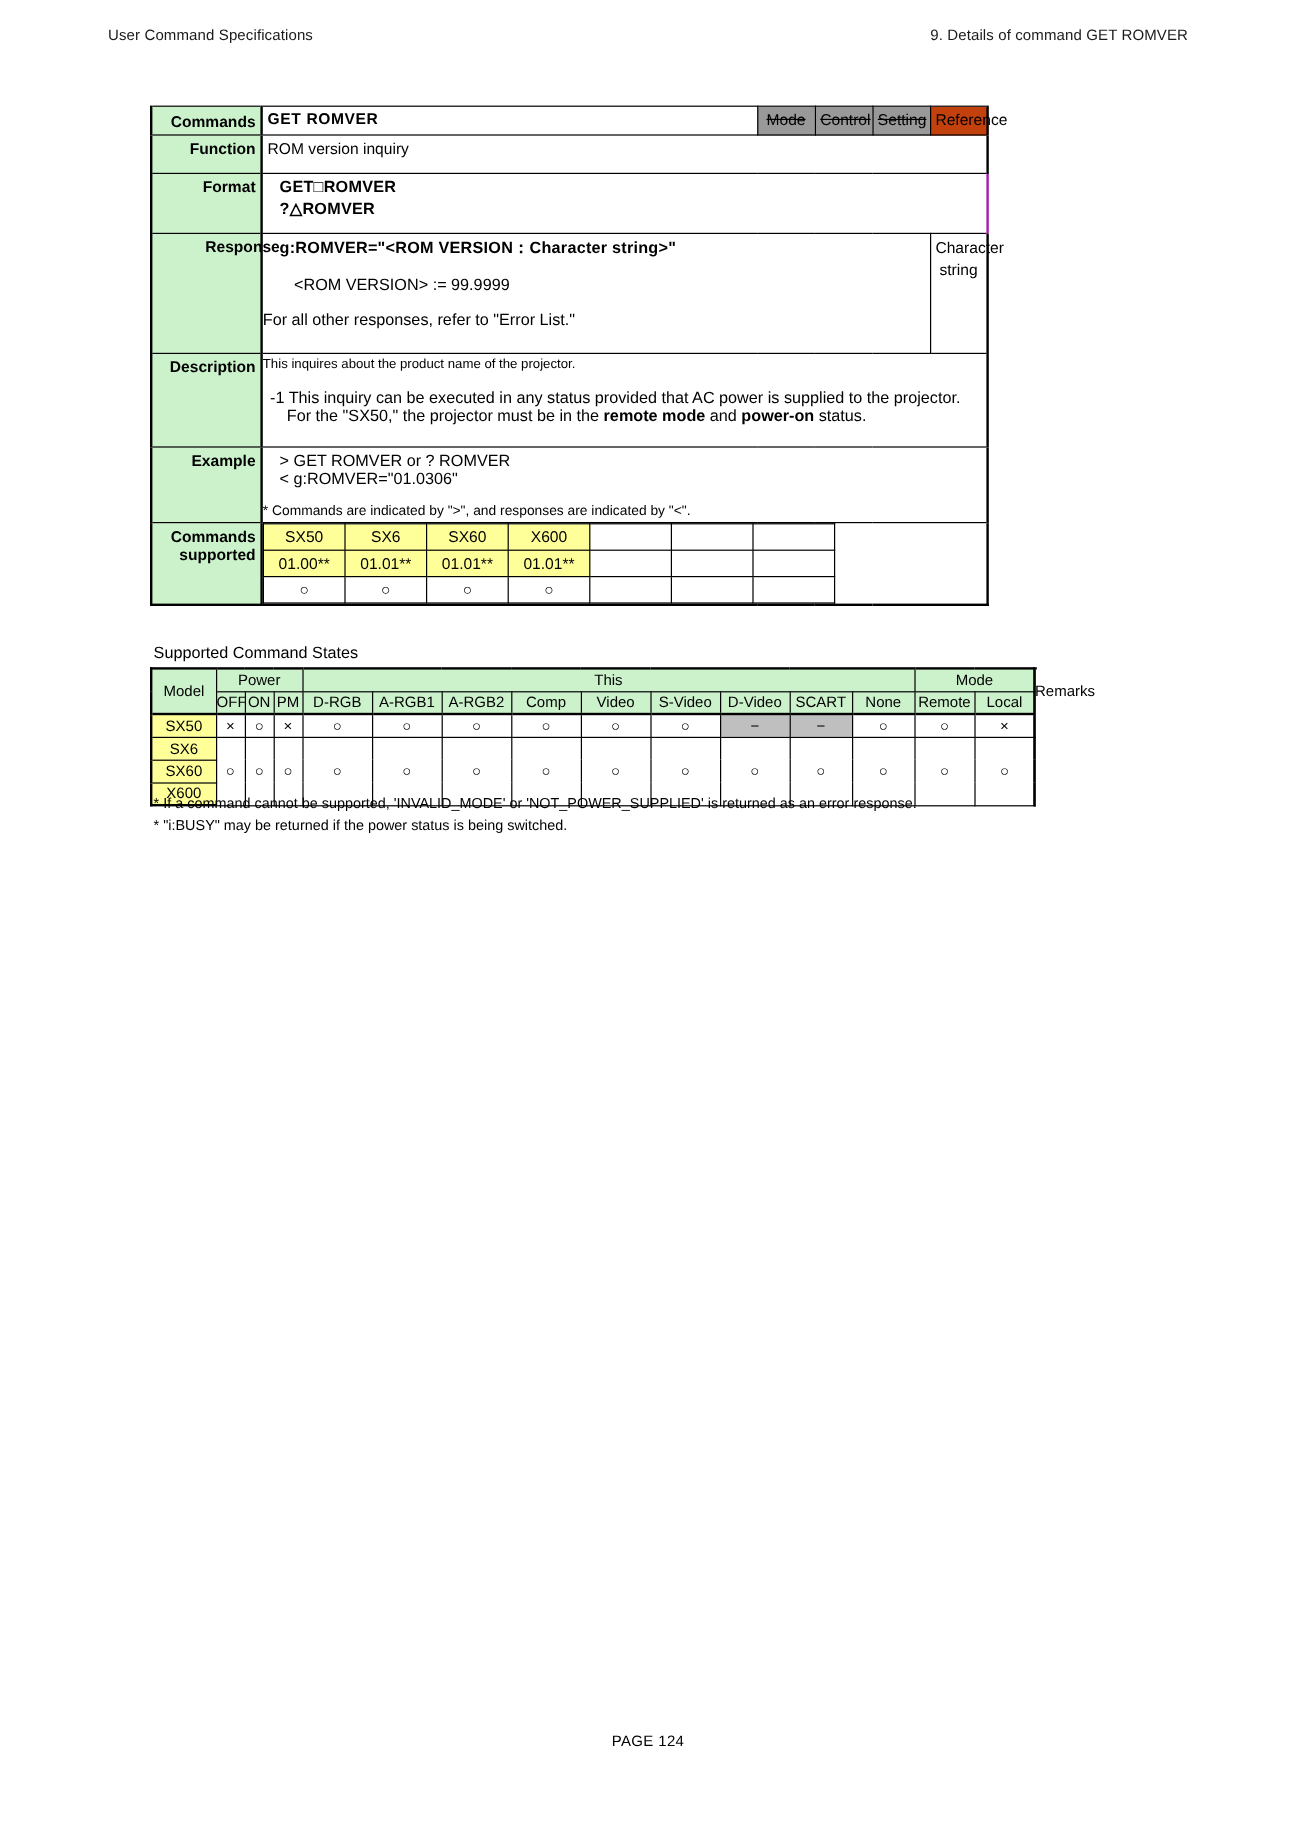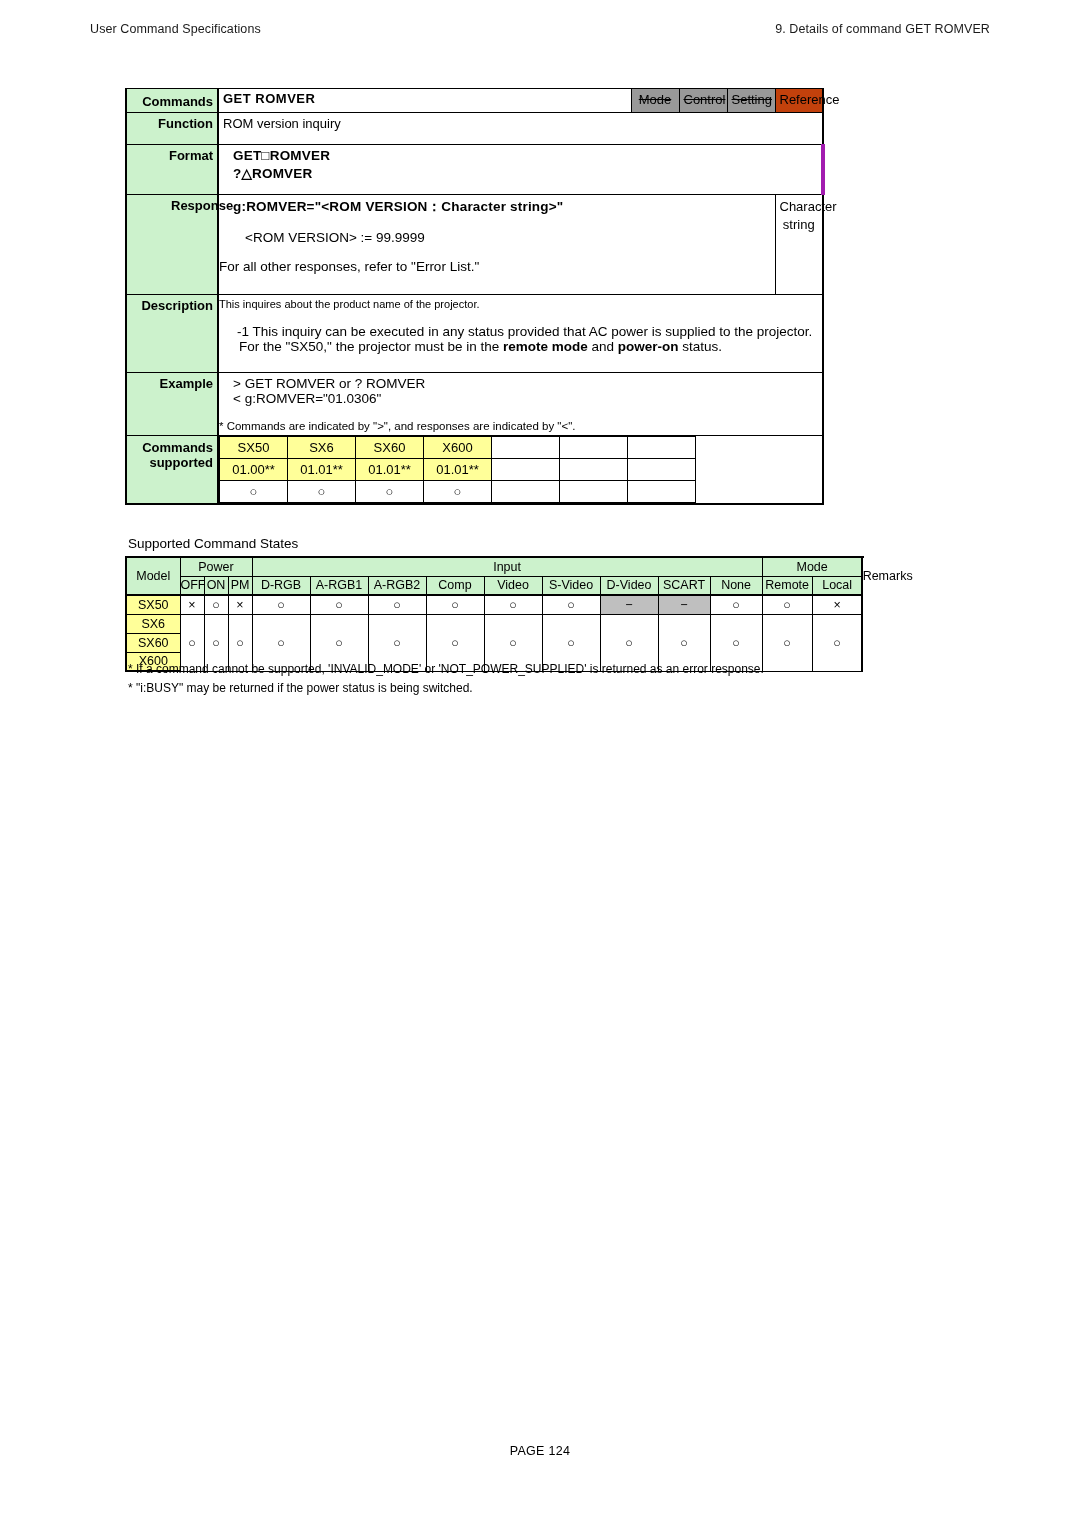--- a/index.html
+++ b/index.html
@@ -135,21 +135,21 @@
     <td class="hdr-white" style="border-right:2px solid #000;">Reference</td>
   </tr>
 
   <tr>
     <td class="lbl" style="border-left:2px solid #000;">Function</td>
     <td colspan="5" style="border-right:2px solid #000; height:32px;">ROM version inquiry</td>
   </tr>
 
   <tr>
     <td class="lbl" style="border-left:2px solid #000;margin-left:44px;">Format</td>
-    <td colspan="5" style="border-right:4px solid #a21caf; height:50px; padding-left:0;">
+    <td colspan="5" style="border-right:2px solid #a21caf; height:50px; padding-left:0;">
       <span class="mono-b blk indent2">GET□ROMVER</span>
       <span class="mono-b blk indent2" style="margin-top:2px;">?△ROMVER</span>
     </td>
   </tr>
 
   <tr>
     <td class="lbl" style="border-left:2px solid #000;padding-left:44px;">Response</td>
     <td colspan="4" style="height:100px; padding-left:0;">
       <span class="mono-b blk indent2">g:ROMVER="&lt;ROM VERSION：Character string&gt;"</span>
       <span class="blk sp14"></span>
@@ -161,21 +161,21 @@
       <span class="blk">Character</span>
       <span class="blk">string</span>
     </td>
   </tr>
 
   <tr>
     <td class="lbl" style="border-left:2px solid #000;">Description</td>
     <td colspan="5" style="border-right:2px solid #000; height:78px; padding-left:0;">
       <span class="blk" style="font-size:11px;">This inquires about the product name of the projector.</span>
       <span class="blk sp14"></span>
-      <span class="blk" style="font-size:13.5px; padding-left:32px; text-indent:-14px;">
+      <span class="blk" style="font-size:13.5px; padding-left:20px; text-indent:-14px;">
         <span>-1</span>
         <span>This inquiry can be executed in any status provided that AC power is supplied to the projector.</span>
       </span>
       <span class="blk" style="font-size:13.5px; padding-left:20px;"><span>For the "SX50," the projector must be in the </span><span class="bold">remote mode</span><span> and </span><span class="bold">power-on</span><span> status.</span></span>
     </td>
   </tr>
 
   <tr>
     <td class="lbl" style="border-left:2px solid #000;">Example</td>
     <td colspan="5" style="border-right:2px solid #000; height:62px; padding-left:0;">
@@ -260,21 +260,21 @@
         <col style="width:52px">
     <col style="width:50px">
         <col style="width:50px">
     <col>
   </colgroup>
 
   <tbody>
         <tr class="thick-top">
     <td class="g thick-l" rowspan="2">Model</td>
     <td class="g" colspan="3">Power</td>
-    <td class="g" colspan="9">Input</td>
+    <td class="g" colspan="9">This</td>
     <td class="g" colspan="2">Mode</td>
     <td class="g thick-r" rowspan="2">Remarks</td>
   </tr>
 
   <tr>
     <td class="g tiny">OFF</td>
     <td class="g tiny">ON</td>
     <td class="g tiny">PM</td>
     <td class="g">D-RGB</td>
     <td class="g">A-RGB1</td>

